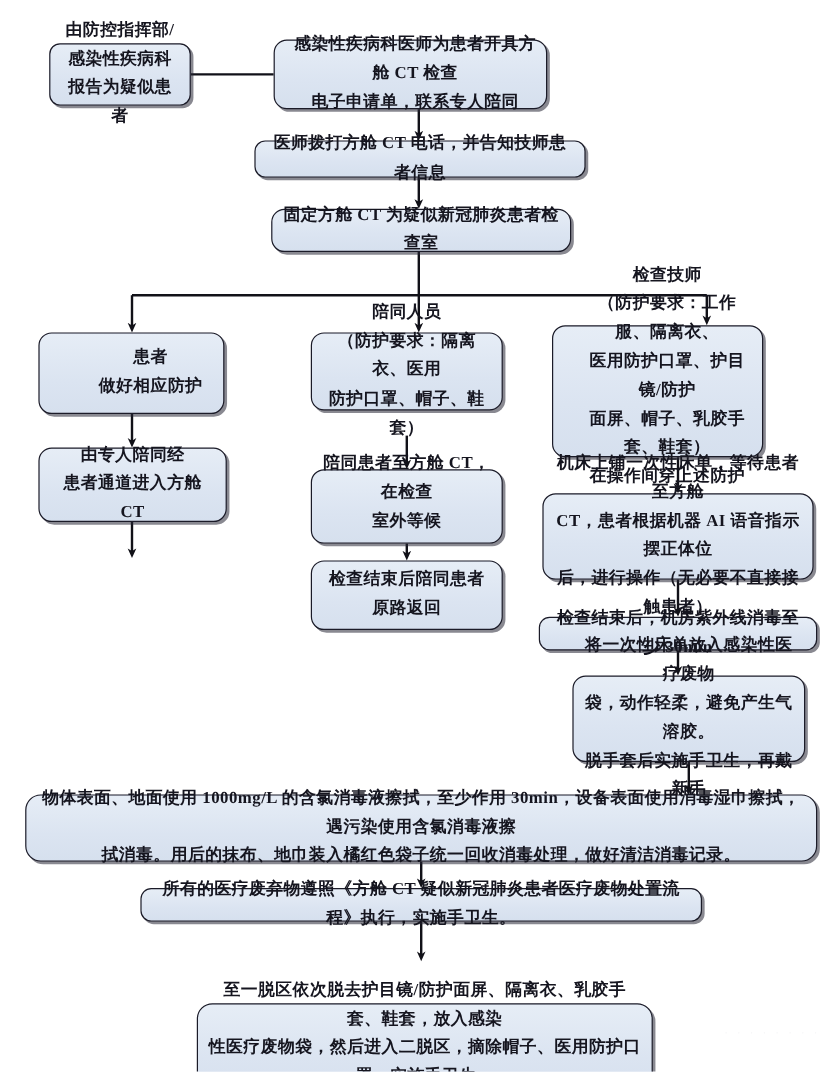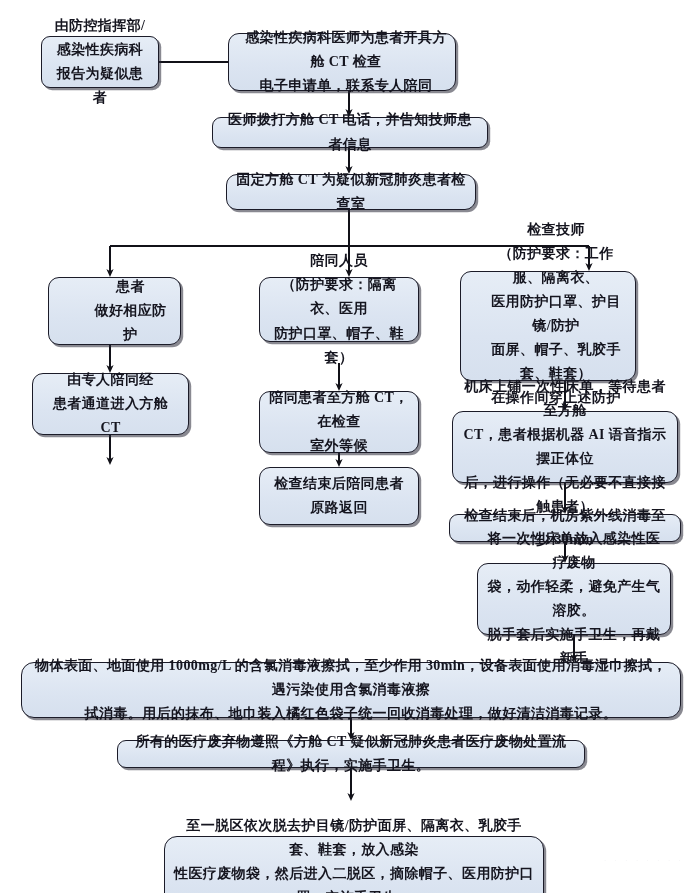--- a/index.html
+++ b/index.html
@@ -104,35 +104,35 @@
   </div>
 
   <div class="node tight" style="left: 212px; top: 117px; width: 276px; height: 31px; border-color: rgb(27, 27, 40);">
     <span class="txt">医师拨打方舱 CT 电话，并告知技师患者信息</span>
   </div>
 
   <div class="node" style="left: 226px; top: 174px; width: 250px; height: 36px; border-color: rgb(27, 27, 40);">
     <span class="txt">固定方舱 CT 为疑似新冠肺炎患者检查室</span>
   </div>
 
-  <div class="node" style="left: 48px; top: 277px; width: 133px; height: 68px; border-color: rgb(27, 27, 40); padding-left: 40px;">
+  <div class="node" style="left: 32px; top: 277px; width: 155px; height: 68px; border-color: rgb(27, 27, 40); padding-left: 40px;">
     <span class="txt">患者
 做好相应防护</span>
   </div>
   <div class="node" style="left: 32px; top: 373px; width: 157px; height: 62px; border-color: rgb(27, 27, 40);">
     <span class="txt">由专人陪同经
 患者通道进入方舱 CT</span>
   </div>
 
   <div class="node" style="left: 259px; top: 277px; width: 160px; height: 65px; border-color: rgb(27, 27, 40);">
     <span class="txt">陪同人员
 （防护要求：隔离衣、医用
 防护口罩、帽子、鞋套）</span>
   </div>
-  <div class="node" style="left: 259px; top: 391px; width: 160px; height: 62px; border-color: rgb(27, 27, 40);">
+  <div class="node" style="left: 259px; top: 391px; width: 160px; height: 62px; border-color: rgb(27, 27, 40); align-items: flex-end;">
     <span class="txt">陪同患者至方舱 CT，在检查
 室外等候</span>
   </div>
   <div class="node" style="left: 259px; top: 467px; width: 160px; height: 58px; border-color: rgb(27, 27, 40);">
     <span class="txt">检查结束后陪同患者
 原路返回</span>
   </div>
 
   <div class="node" style="left: 460px; top: 271px; width: 176px; height: 110px; border-color: rgb(27, 27, 40); padding-left: 24px;">
     <span class="txt">检查技师

